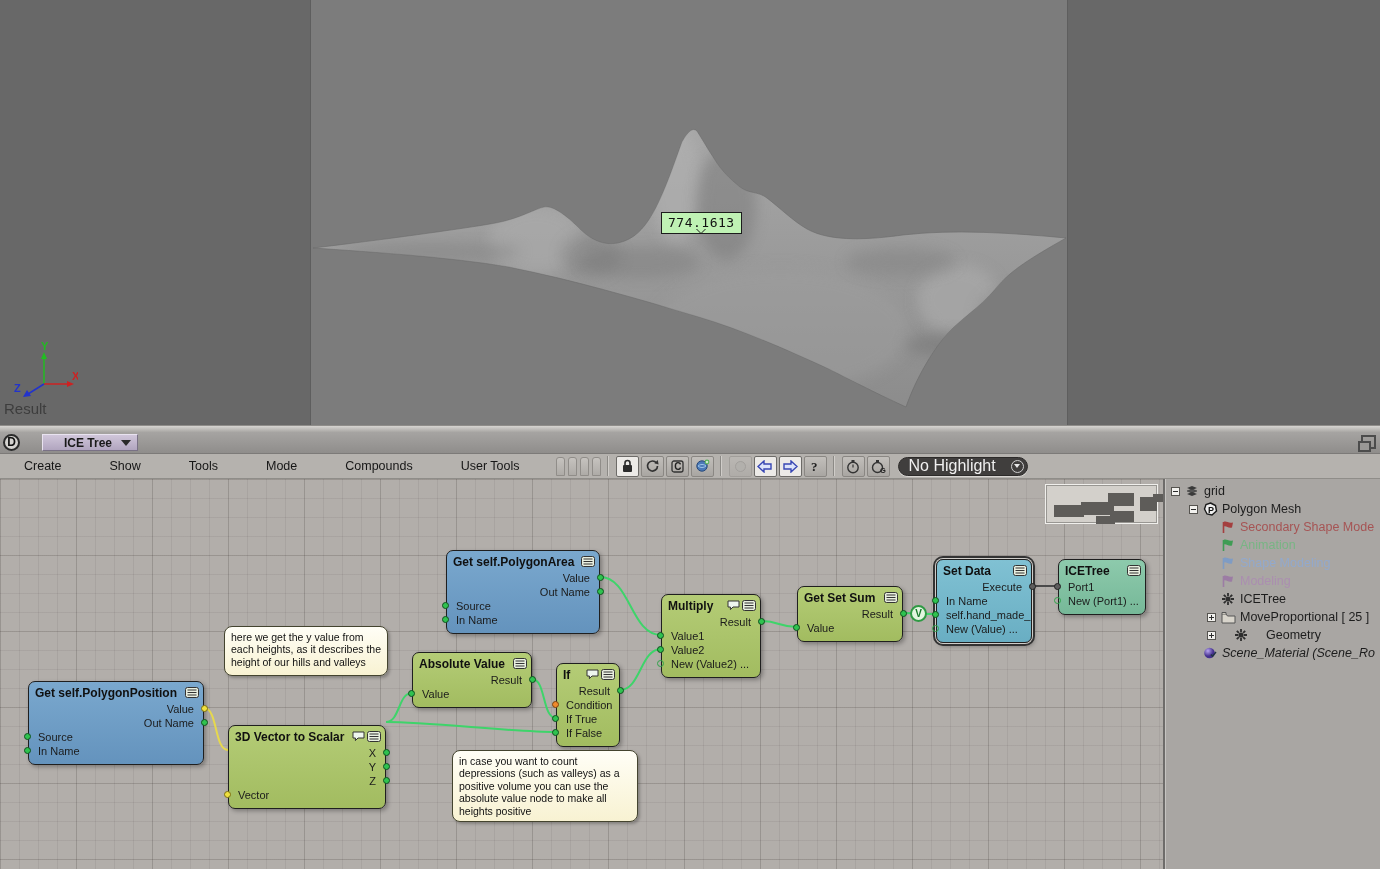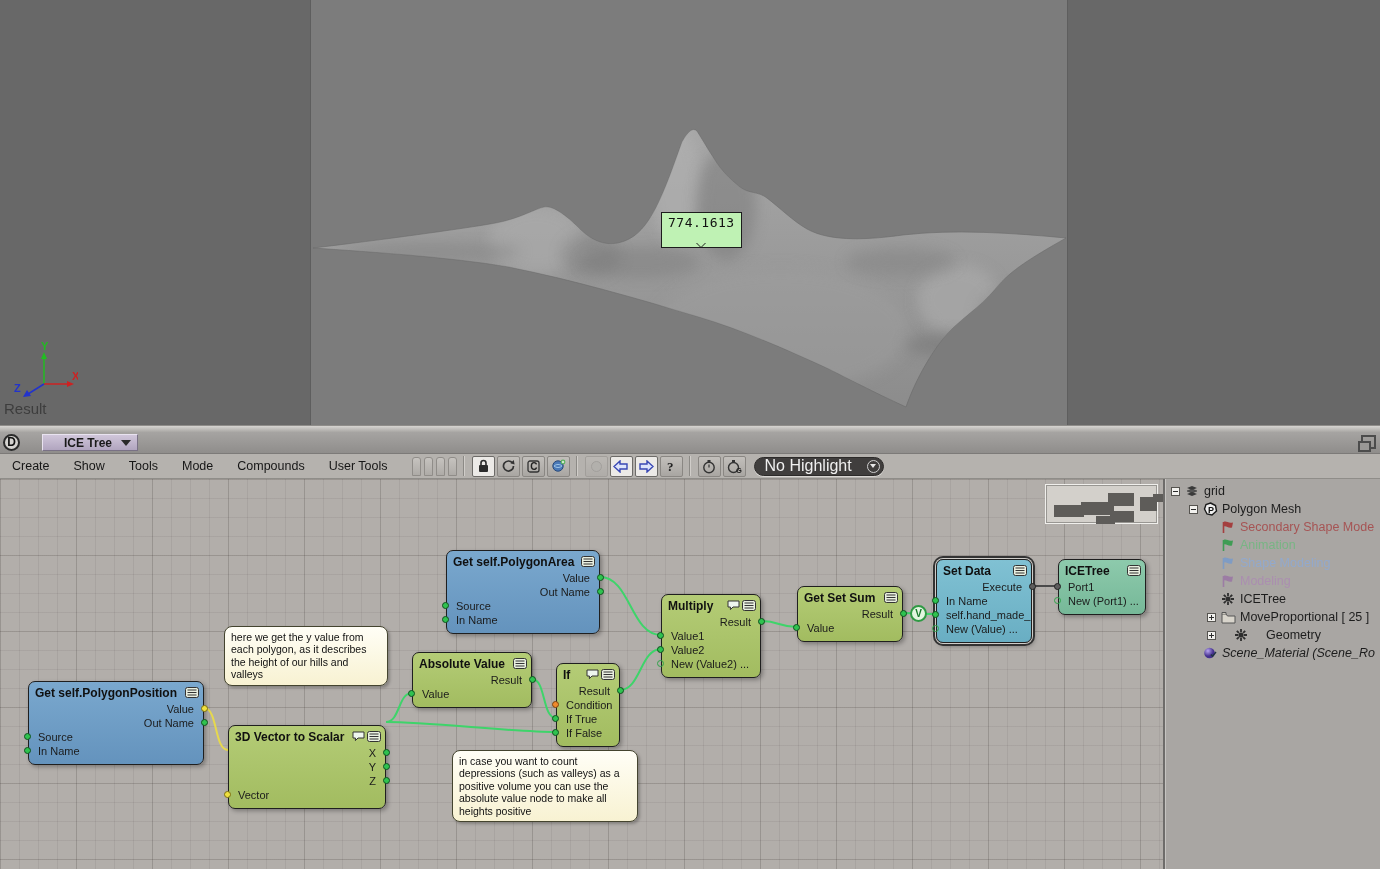--- a/index.html
+++ b/index.html
@@ -4,21 +4,21 @@
 <style>
   * { margin:0; padding:0; box-sizing:border-box; }
   html,body { width:1380px; height:869px; overflow:hidden; background:#686868;
               font-family:"Liberation Sans", sans-serif; }
   #app { position:relative; width:1380px; height:869px; }
 
   
   #viewport { position:absolute; left:0; top:0; width:1380px; height:425px; background:#686868; }
   #vp-center { position:absolute; left:310px; top:0; width:758px; height:425px; background:#7c7c7c;
                border-left:1px solid #5e5e5e; border-right:1px solid #5e5e5e; }
-  #vp-tooltip { position:absolute; left:350px; top:212px; padding:2px 6px 17px;
+  #vp-tooltip { position:absolute; left:350px; top:212px; padding:2px 6px 3px;
                 background:#bff2b4; border:1px solid #1c1c1c; color:#111;
                 font:13px "DejaVu Sans Mono", monospace; letter-spacing:.5px; z-index:5;text-align:right; }
   #vp-tooltip::after { content:""; position:absolute; left:50%; bottom:-6px; margin-left:-5px;
                 border:5px solid transparent; border-top-color:#1c1c1c; }
   #vp-tooltip::before { content:""; position:absolute; left:50%; bottom:-4px; margin-left:-4px;
                 border:4px solid transparent; border-top-color:#bff2b4; z-index:1; }
   #axis-gizmo { position:absolute; left:14px; top:340px; }
   #result-label { position:absolute; left:4px; top:400px; font-size:15px; color:#3d3d3d; }
 
   
@@ -37,21 +37,21 @@
   #view-select .lbl { flex:1; text-align:center; }
   .tri-down { width:0; height:0; border:5px solid transparent; border-top:6px solid #2a2a2a; margin-top:5px; }
   #restore-btn { position:absolute; right:4px; top:3px; width:15px; height:14px;
           border:2px solid #4c4c4c; background:transparent; }
   #restore-btn::after { content:""; position:absolute; left:-5px; top:4px; width:9px; height:7px;
           border:2px solid #4c4c4c; background:#9a9896; }
 
   
   #menubar { position:absolute; left:0; top:454px; width:1380px; height:25px; background:#b5b2ae;
              border-bottom:1px solid #8f8d89; display:flex; align-items:center; font-size:12.5px; color:#161616; }
-  .menu-item { padding:4px 12px; cursor:default; }
+  .menu-item { padding:4px 24px; cursor:default; }
   #slats { display:flex; gap:3px; margin-left:12px; }
   .slat { width:9px; height:19px; background:linear-gradient(#c6c3bf,#aeaba7);
           border:1px solid #908d89; border-radius:3px 3px 0 0; }
   .tbtn { width:23px; height:21px; margin-left:2px; display:flex; align-items:center; justify-content:center;
           background:linear-gradient(#c2bfbb,#a9a6a2); border:1px solid #8a8783; border-radius:2px; }
   .tbtn.pressed { background:#eceae7; border-color:#6d6b68; }
   .tbtn.disabled { opacity:.45; }
   .vsep { width:1px; height:20px; background:#8c8a86; margin:0 6px; box-shadow:1px 0 0 #d0cdc9; }
   #highlight-select { margin-left:8px; width:130px; height:19px; border-radius:10px; background:#403e3d;
           border:1px solid #2c2a29; box-shadow:0 1px 0 #d6d4d1; display:flex; align-items:center;
@@ -414,21 +414,21 @@
                   <rect x=".5" y=".5" width="13" height="10" rx="2" fill="#e9efe0" stroke="#333"></rect>
                   <path d="M2.5 3h9M2.5 5.5h9M2.5 8h9" stroke="#333"></path>
                 </svg></span>
             </div>
           </div>
           <div class="prow in"><span>Port1</span><span class="pdot dark"></span></div>
           <div class="prow in"><span>New (Port1) ...</span><span class="pdot hollow"></span></div>
         </div>
       </div>
     <div id="note-layer">
-        <div class="note" style="left: 224px; top: 147px; width: 164px; min-height: 50px;">here we get the y value from each polygon, as it describes the height of our hills and valleys</div>
+        <div class="note" style="left: 224px; top: 147px; width: 164px; min-height: 50px;">here we get the y value from each heights, as it describes the height of our hills and valleys</div>
         <div class="note" style="left: 452px; top: 271px; width: 186px; min-height: 62px;">in case you want to count depressions (such as valleys) as a positive volume you can use the absolute value node to make all heights positive</div>
       </div>
     <div id="conv-badge" style="left: 910px; top: 126px;">V</div>
     <div id="navigator" style="left: 1045px; top: 5px; width: 113px; height: 40px;">
         <div class="nav-rect" style="left: 8px; top: 20px; width: 30px; height: 12px;"></div>
         <div class="nav-rect" style="left: 35px; top: 17px; width: 33px; height: 13px;"></div>
         <div class="nav-rect" style="left: 62px; top: 8px; width: 26px; height: 13px;"></div>
         <div class="nav-rect" style="left: 64px; top: 26px; width: 24px; height: 11px;"></div>
         <div class="nav-rect" style="left: 50px; top: 31px; width: 19px; height: 8px;"></div>
         <div class="nav-rect" style="left: 94px; top: 12px; width: 17px; height: 14px;"></div>

